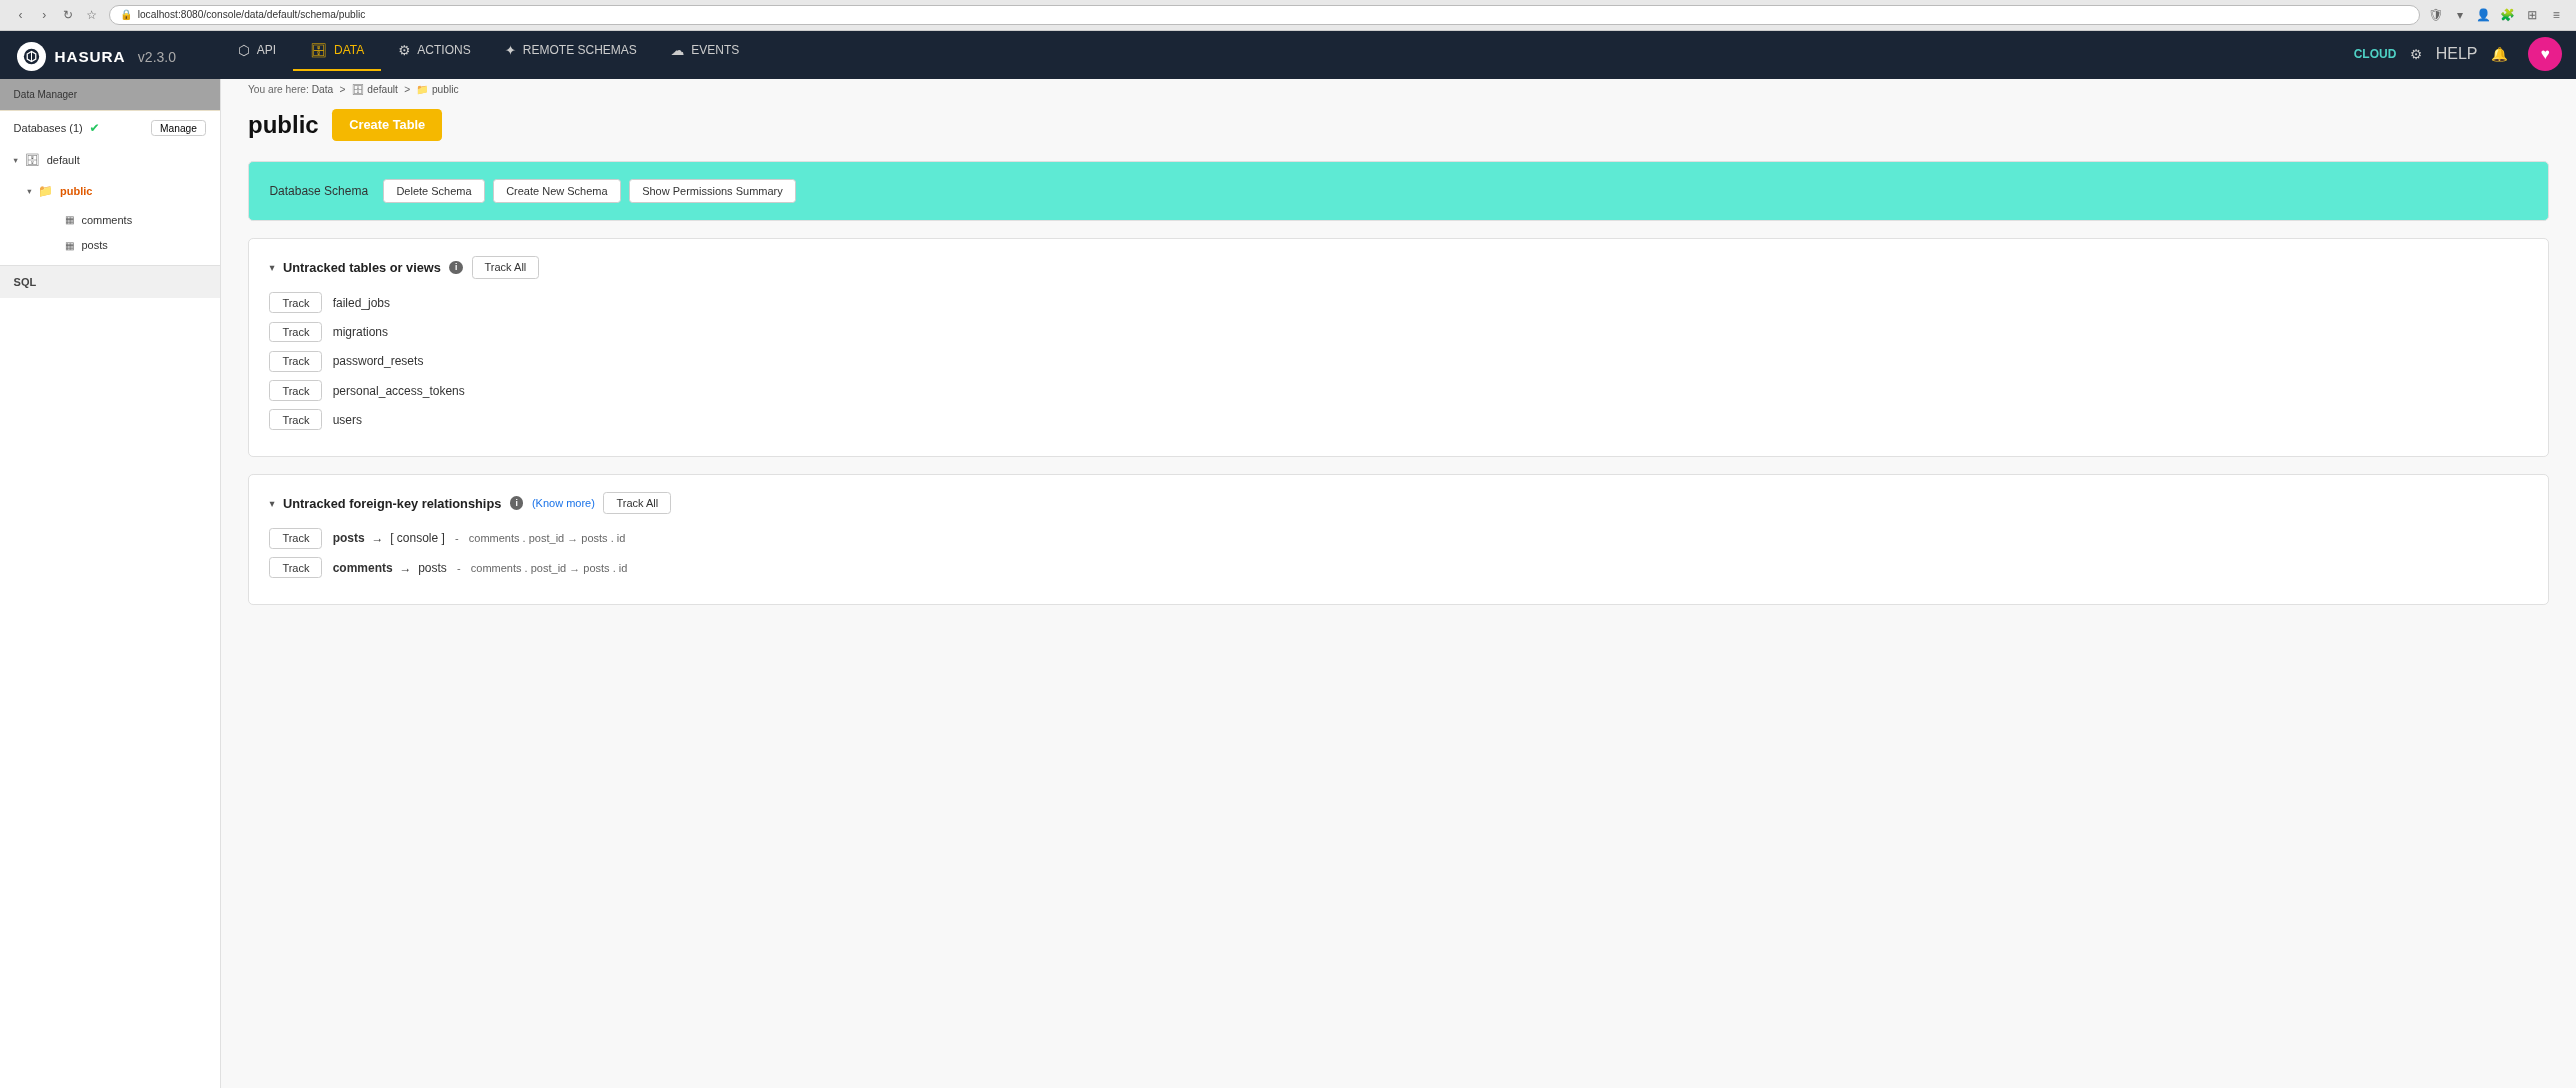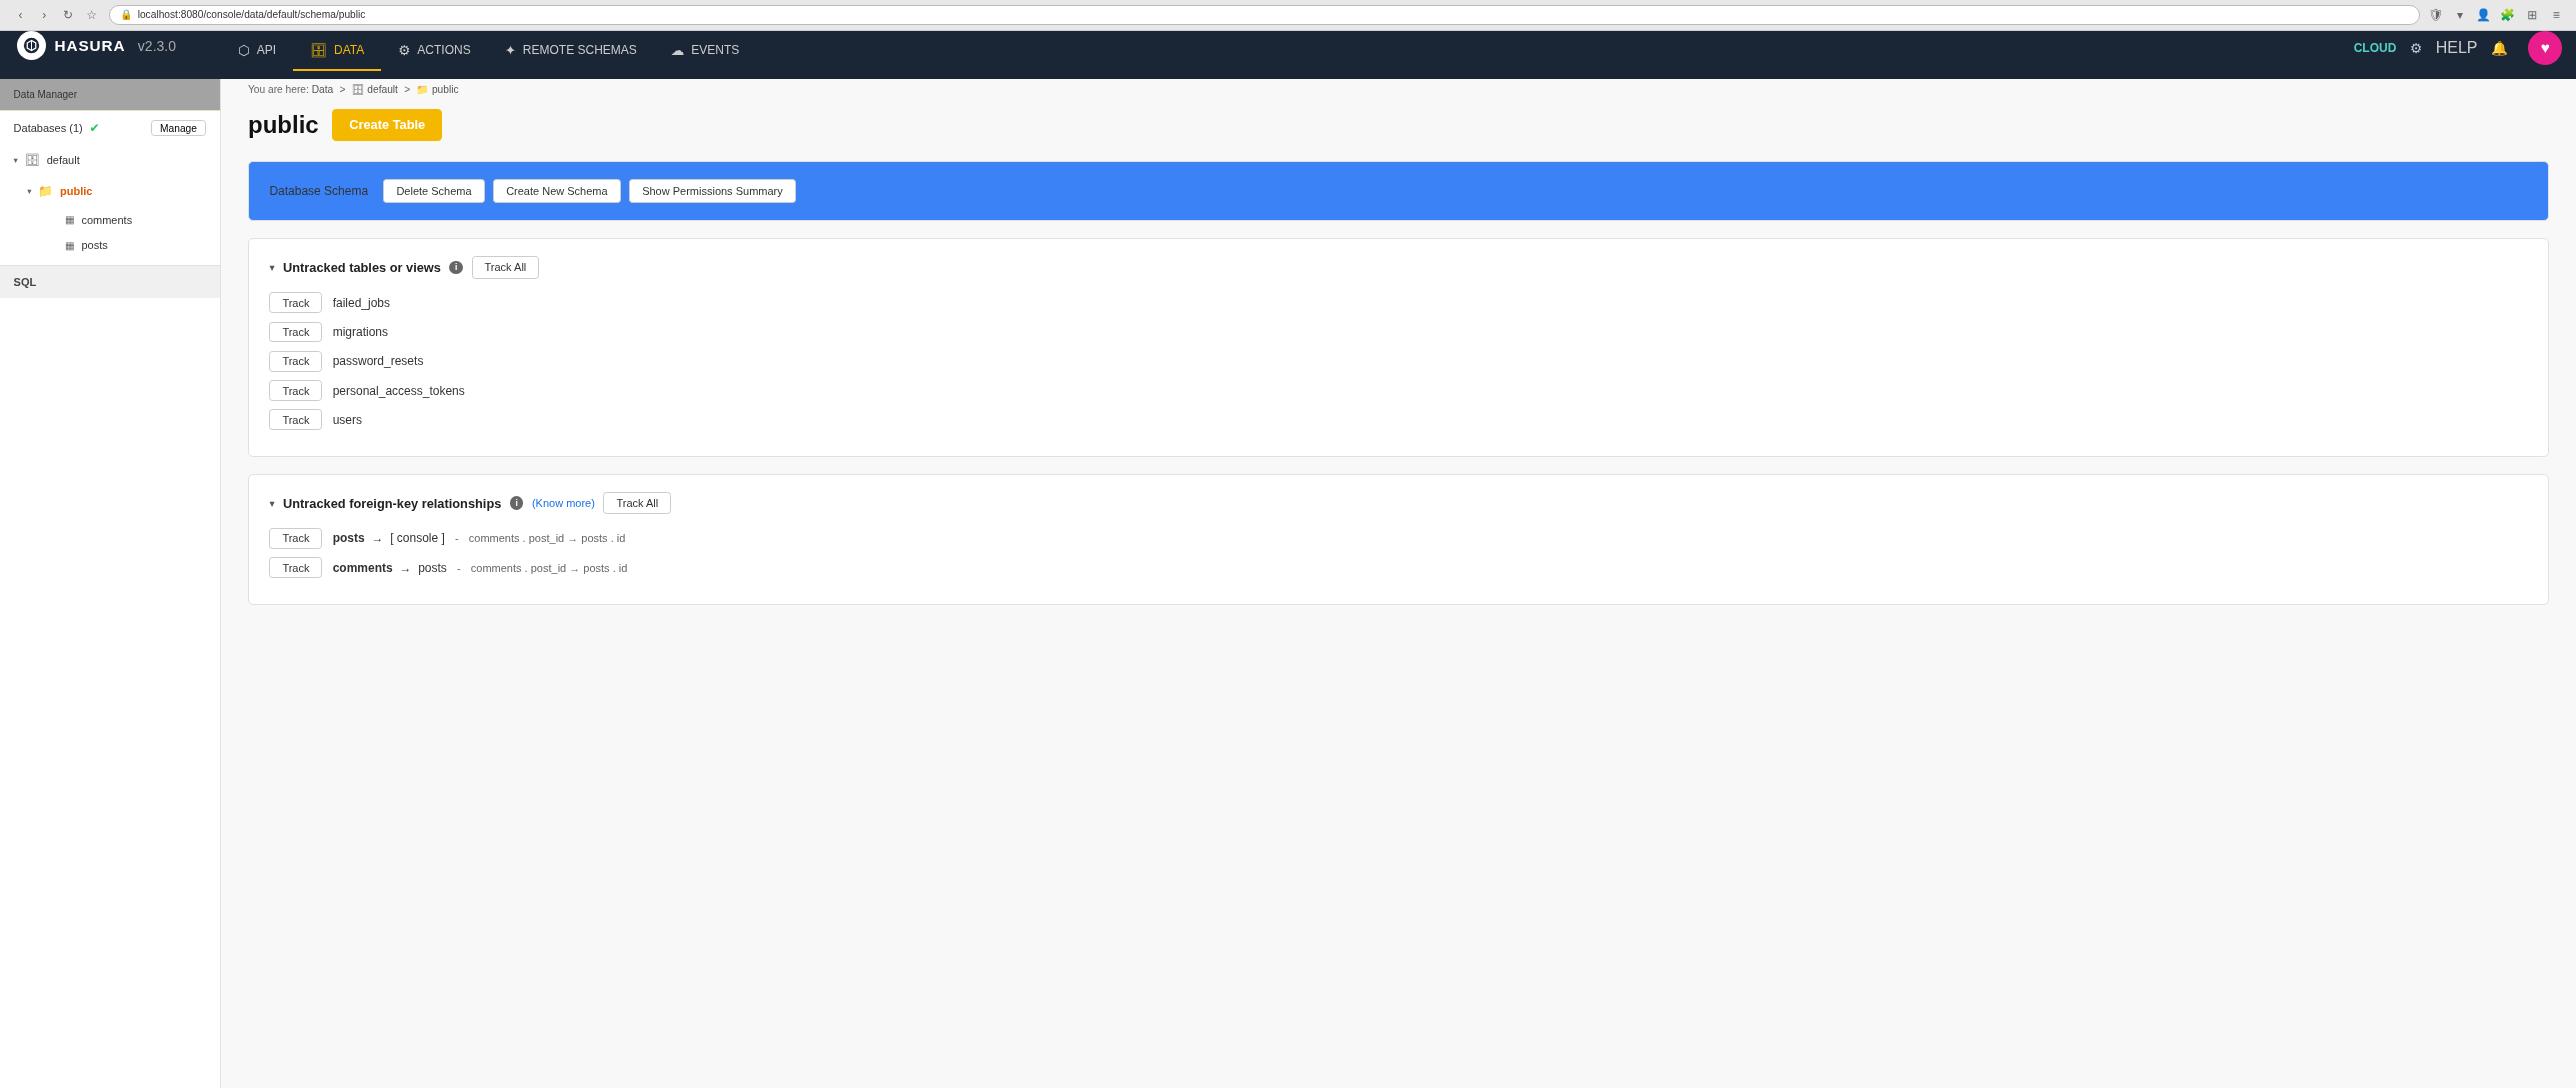--- a/index.html
+++ b/index.html
@@ -28,21 +28,21 @@
     }
     .lock-icon { color: #666; font-size: 10.2px; }
     .browser-actions { display: flex; gap: 5.1px; align-items: center; }
     .browser-icon { width: 19px; height: 19px; display: flex; align-items: center; justify-content: center; font-size: 12px; cursor: pointer; color: #666; border-radius: 2.6px; }
 
     
     .main-nav {
       background: #1a2535;
       height: 48px;
       display: flex;
-      align-items: flex-start;
+      align-items: flex-end;
       padding: 0 0 8px 0;
     }
     .logo-section {
       width: 221px;
       display: flex;
       align-items: center;
       padding: 0 17px;
       gap: 8.5px;
     }
     .logo-icon {
@@ -137,21 +137,21 @@
     }
     .page-title { font-size: 24px; font-weight: 700; color: #111; }
     .create-table-btn {
       background: #f5b800; color: white; border: none;
       padding: 8.5px 17px; border-radius: 4.3px;
       font-size: 12.8px; font-weight: 600; cursor: pointer;
     }
 
     
     .schema-section {
-      background: #3b82f6; border: 0.9px solid #e0e0e0; border-radius: 5.1px;
+      background: #5eead4; border: 0.9px solid #e0e0e0; border-radius: 5.1px;
       padding: 17px 20.4px; margin-bottom: 17px;
     }
     .schema-row {
       display: flex; align-items: center; gap: 8.5px;
     }
     .schema-label { font-size: 12px; color: #333; font-weight: 500; margin-right: 6.8px; }
     .schema-btn {
       padding: 5.1px 12px; border: 0.9px solid #ccc; border-radius: 3.4px;
       background: white; font-size: 11px; cursor: pointer; color: #333;
     }

